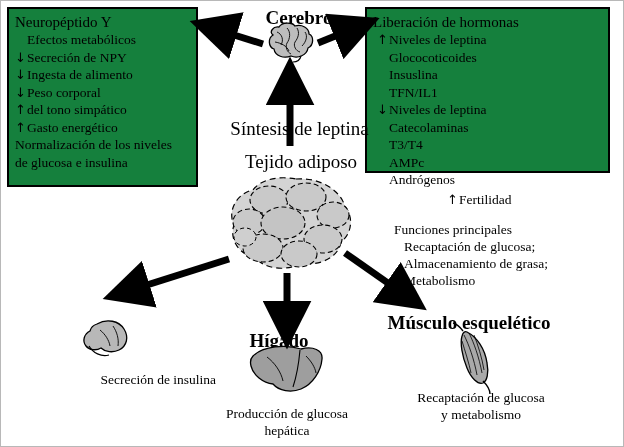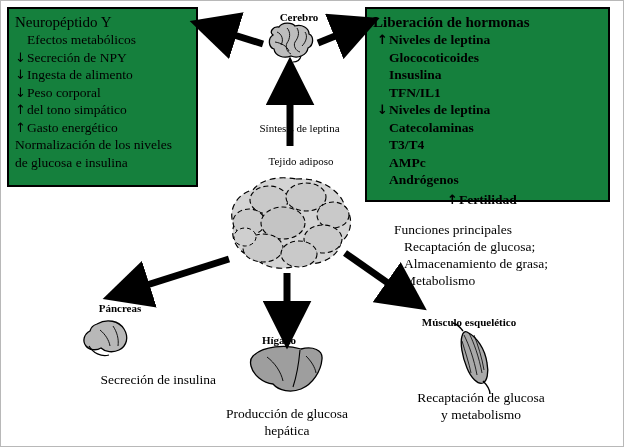--- a/index.html
+++ b/index.html
@@ -40,21 +40,21 @@
 
   .arrowglyph {
     font-family: "DejaVu Sans", sans-serif;
     font-size: 13px;
     display: inline-block;
     width: 12px;
   }
 
   
   .label {
-    font-size: 11px;
+    font-size: 19px;
     line-height: 17px;
     text-align: center;
     white-space: nowrap;
   }
   .label.bold { font-weight: bold; }
   .label.small { font-size: 13.5px; }
   .label.left { text-align: left; font-family: Liberation Serif, serif; }
 
   
   svg.overlay {
@@ -91,21 +91,21 @@
       <span class="arrowglyph">↑</span><span>Gasto energético</span>
     </div>
     <div class="panel-line">
       <span>Normalización de los niveles</span>
     </div>
     <div class="panel-line">
       <span>de glucosa e insulina</span>
     </div>
   </div>
 
-  <div class="panel abs" style="left:364px; top:6px; width:245px; height:195px; padding:4px 6px;font-weight:bold;">
+  <div class="panel abs" style="left:364px; top:6px; width:245px; height:166px; padding:4px 6px;">
     <div class="panel-title">Liberación de hormonas</div>
 
     <div class="panel-line" style="padding-left:4px;">
       <span class="arrowglyph">↑</span><span>Niveles de leptina</span>
     </div>
     <div class="panel-line" style="padding-left:4px;">
       <span class="arrowglyph"></span><span>Glococoticoides</span>
     </div>
     <div class="panel-line" style="padding-left:4px;">
       <span class="arrowglyph"></span><span>Insuslina</span>
@@ -132,21 +132,20 @@
       <span class="arrowglyph">↑</span><span>Fertilidad</span>
     </div>
   </div>
 
   <div class="label bold abs" style="left:243px; top:8px; width:110px;">Cerebro</div>
 
   <div class="label abs" style="left:216px; top:119px; width:165px;">Síntesis de leptina</div>
 
   <div class="label abs" style="left:225px; top:152px; width:150px;">Tejido adiposo</div>
 
-  <div class="label bold abs" style="left:59px; top:299px; width:120px;">Páncreas</div>
 
   <div class="label bold abs" style="left:228px; top:331px; width:100px;">Hígado</div>
 
   <div class="label bold abs" style="left:378px; top:313px; width:180px;">Músculo esquelético</div>
 
   <div class="label small abs" style="left:35px; top:370px; width:180px;text-align:right;">Secreción de insulina</div>
 
   <div class="label small abs" style="left:196px; top:404px; width:180px;">Producción de glucosa</div>
   <div class="label small abs" style="left:196px; top:421px; width:180px;">hepática</div>
 

